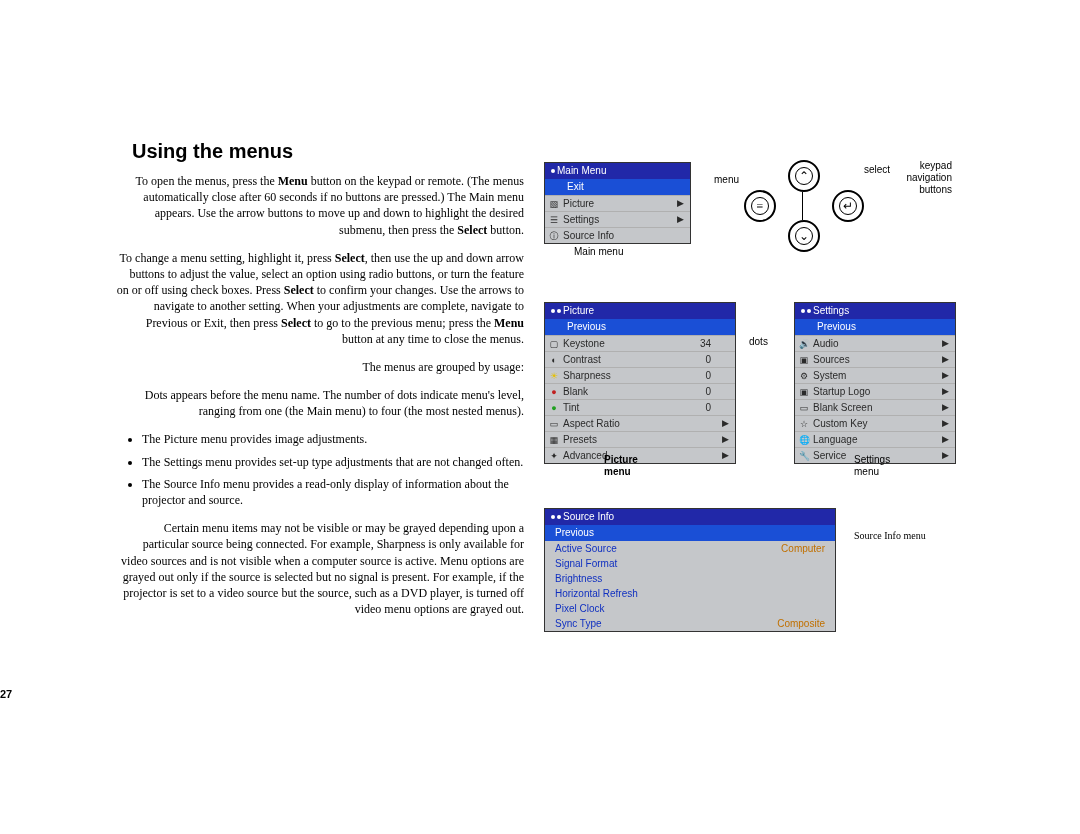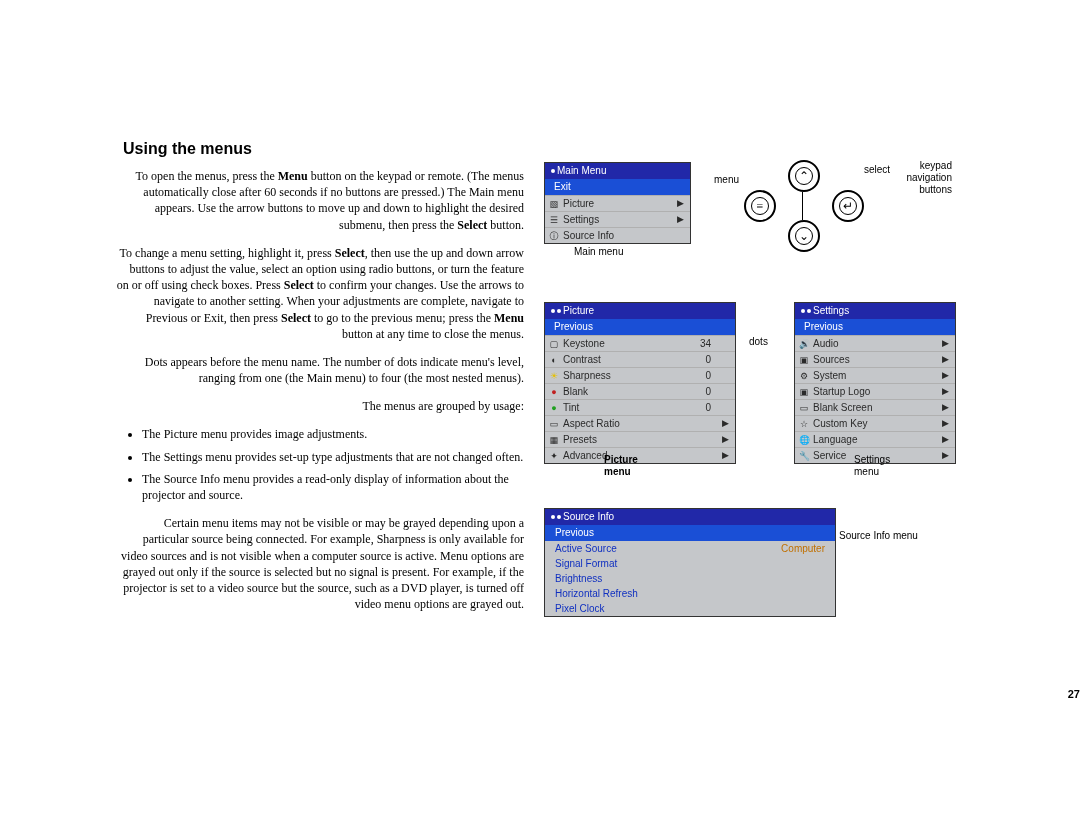--- a/index.html
+++ b/index.html
@@ -24,43 +24,43 @@
   }
   .right-col {
     float: left;
     width: 420px;
     margin-left: 20px;
     position: relative;
   }
   h1 {
     font-family: Arial, Helvetica, sans-serif;
     font-weight: bold;
-    font-size: 16px;
-    margin: 0 0 10px 7px;
+    font-size: 20px;
+    margin: 0 0 10px 16px;
   }
   p {
     font-size: 12px;
     line-height: 1.35;
     margin: 0 0 12px 0;
     text-align: right;
   }
   b { font-weight: bold; }
   ul {
     margin: 0 0 12px 0;
     padding-left: 26px;
     font-size: 12px;
     line-height: 1.35;
   }
   li { margin-bottom: 6px; }
   .page-num {
     position: absolute;
     left: 0;
     width: 1080px;
     top: 688px;
-    text-align: right;
+    text-align: left;
     font-size: 11px;
     font-weight: bold;
     font-family: Arial, sans-serif;
   }
 
   
   .menu-shot {
     position: absolute;
     border: 1px solid #333;
     background: #c5c7ca;
@@ -71,21 +71,21 @@
     background: #2128a8;
     color: #fff;
     padding: 2px 6px;
     font-size: 10px;
     height: 12px;
     line-height: 12px;
   }
   .menu-highlight {
     background: #1a4fd6;
     color: #fff;
-    padding: 2px 6px 2px 9px;
+    padding: 2px 6px 2px 22px;
     font-size: 10px;
     height: 12px;
     line-height: 12px;
   }
   .menu-row {
     position: relative;
     padding: 1px 6px 1px 18px;
     color: #2a2a2a;
     height: 13px;
     line-height: 13px;
@@ -154,22 +154,22 @@
 
 <div class="page">
   <div class="left-col">
     <h1>Using the menus</h1>
     <p>
       <span>To open the menus, press the </span><b>Menu</b><span> button on the keypad or remote. (The menus automatically close after 60 seconds if no buttons are pressed.) The Main menu appears. Use the arrow buttons to move up and down to highlight the desired submenu, then press the </span><b>Select</b><span> button.</span>
     </p>
     <p>
       <span>To change a menu setting, highlight it, press </span><b>Select</b><span>, then use the up and down arrow buttons to adjust the value, select an option using radio buttons, or turn the feature on or off using check boxes. Press </span><b>Select</b><span> to confirm your changes. Use the arrows to navigate to another setting. When your adjustments are complete, navigate to Previous or Exit, then press </span><b>Select</b><span> to go to the previous menu; press the </span><b>Menu</b><span> button at any time to close the menus.</span>
     </p>
+    <p>The menus are grouped by usage:</p>
     <p>Dots appears before the menu name. The number of dots indicate menu's level, ranging from one (the Main menu) to four (the most nested menus).</p>
-    <p>The menus are grouped by usage:</p>
     <ul>
       <li>The Picture menu provides image adjustments.</li>
       <li>The Settings menu provides set-up type adjustments that are not changed often.</li>
       <li>The Source Info menu provides a read-only display of information about the projector and source.</li>
     </ul>
     <p>Certain menu items may not be visible or may be grayed depending upon a particular source being connected. For example, Sharpness is only available for video sources and is not visible when a computer source is active. Menu options are grayed out only if the source is selected but no signal is present. For example, if the projector is set to a video source but the source, such as a DVD player, is turned off video menu options are grayed out.</p>
   </div>
 
   <div class="right-col">
 
@@ -229,18 +229,19 @@
     <div class="caption" style="left:310px; top:314px; width:60px; line-height:1.2;">Settings menu</div>
 
     <div class="menu-shot" style="left:0; top:368px; width:290px;">
       <div class="menu-header"><span class="dot"></span><span class="dot"></span><span>Source Info</span></div>
       <div class="menu-highlight" style="padding-left:10px;"><span>Previous</span></div>
       <div class="source-row"><span>Active Source</span><span class="sval">Computer</span></div>
       <div class="source-row"><span>Signal Format</span></div>
       <div class="source-row"><span>Brightness</span></div>
       <div class="source-row"><span>Horizontal Refresh</span></div>
       <div class="source-row"><span>Pixel Clock</span></div>
-    </div>
-    <div class="caption" style="left:295px; top:390px;">Source Info menu</div>
+      <div class="source-row"><span>Sync Type</span><span class="sval">Composite</span></div>
+    </div>
+    <div class="caption" style="left:310px; top:390px;font-family:Liberation Serif, serif;">Source Info menu</div>
   </div>
 </div>
 
 <div class="page-num">27</div>
 
 </body></html>

